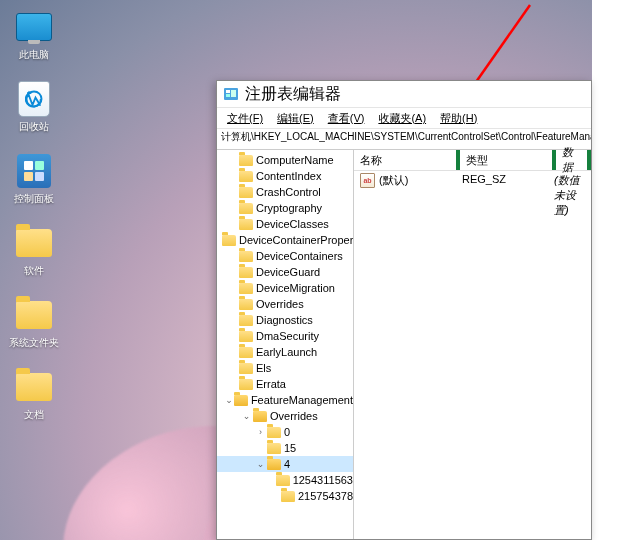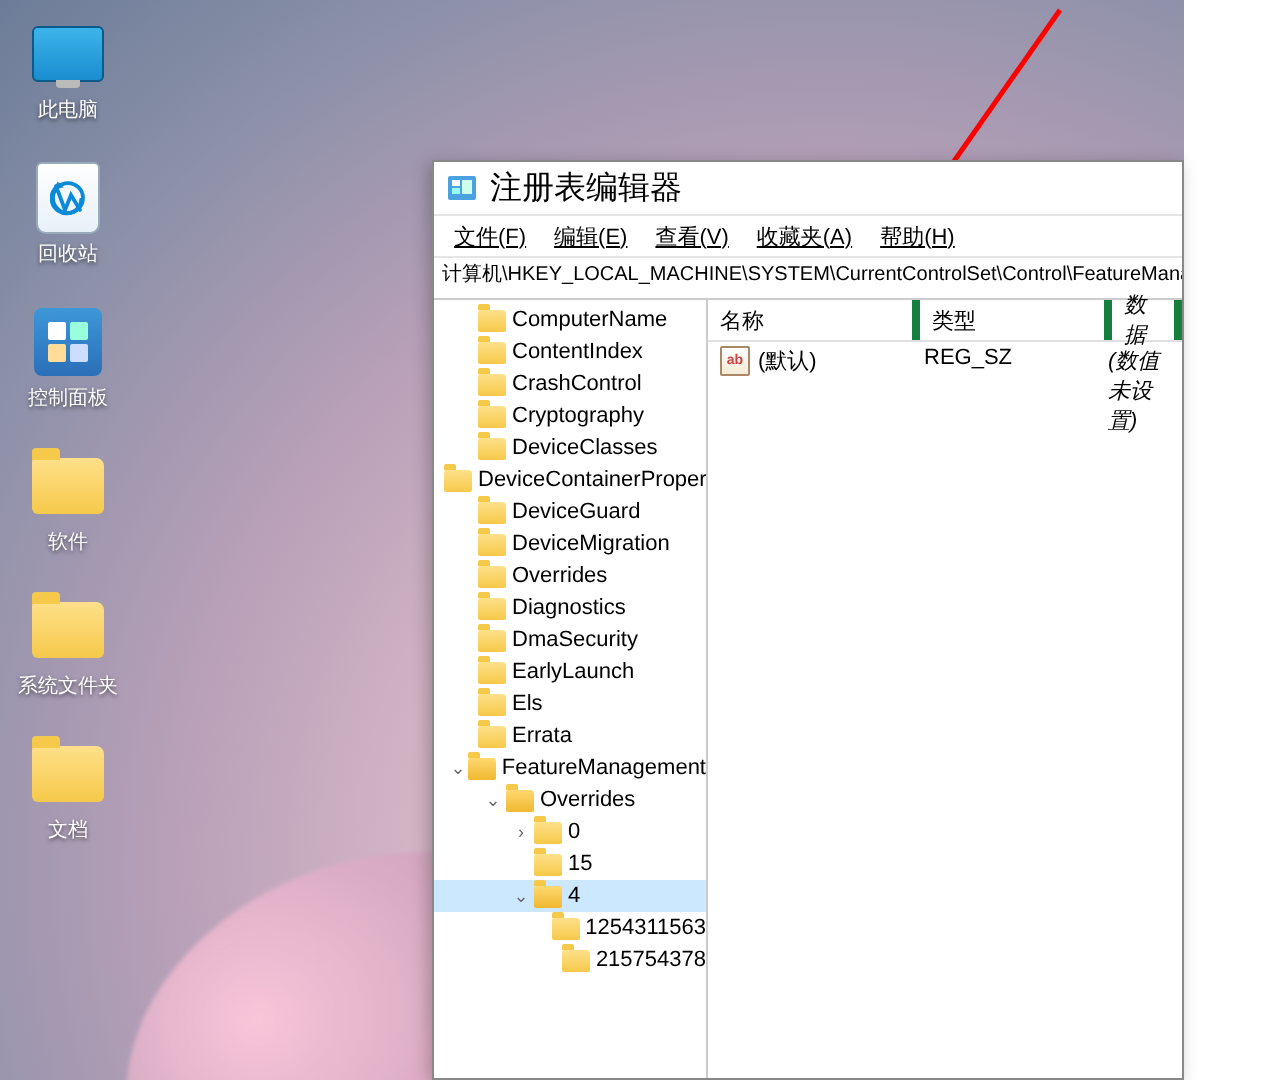--- a/index.html
+++ b/index.html
@@ -168,20 +168,26 @@
           <div class="node">
             <span class="sp" style="width: 6px;"></span>
             <span class="tw"></span>
             <span class="fo"></span>
             <span>DeviceContainerPropertyUpda</span>
           </div>
           <div class="node">
             <span class="sp" style="width: 6px;"></span>
             <span class="tw"></span>
             <span class="fo"></span>
+            <span>DeviceContainers</span>
+          </div>
+          <div class="node">
+            <span class="sp" style="width: 6px;"></span>
+            <span class="tw"></span>
+            <span class="fo"></span>
             <span>DeviceGuard</span>
           </div>
           <div class="node">
             <span class="sp" style="width: 6px;"></span>
             <span class="tw"></span>
             <span class="fo"></span>
             <span>DeviceMigration</span>
           </div>
           <div class="node">
             <span class="sp" style="width: 6px;"></span>

